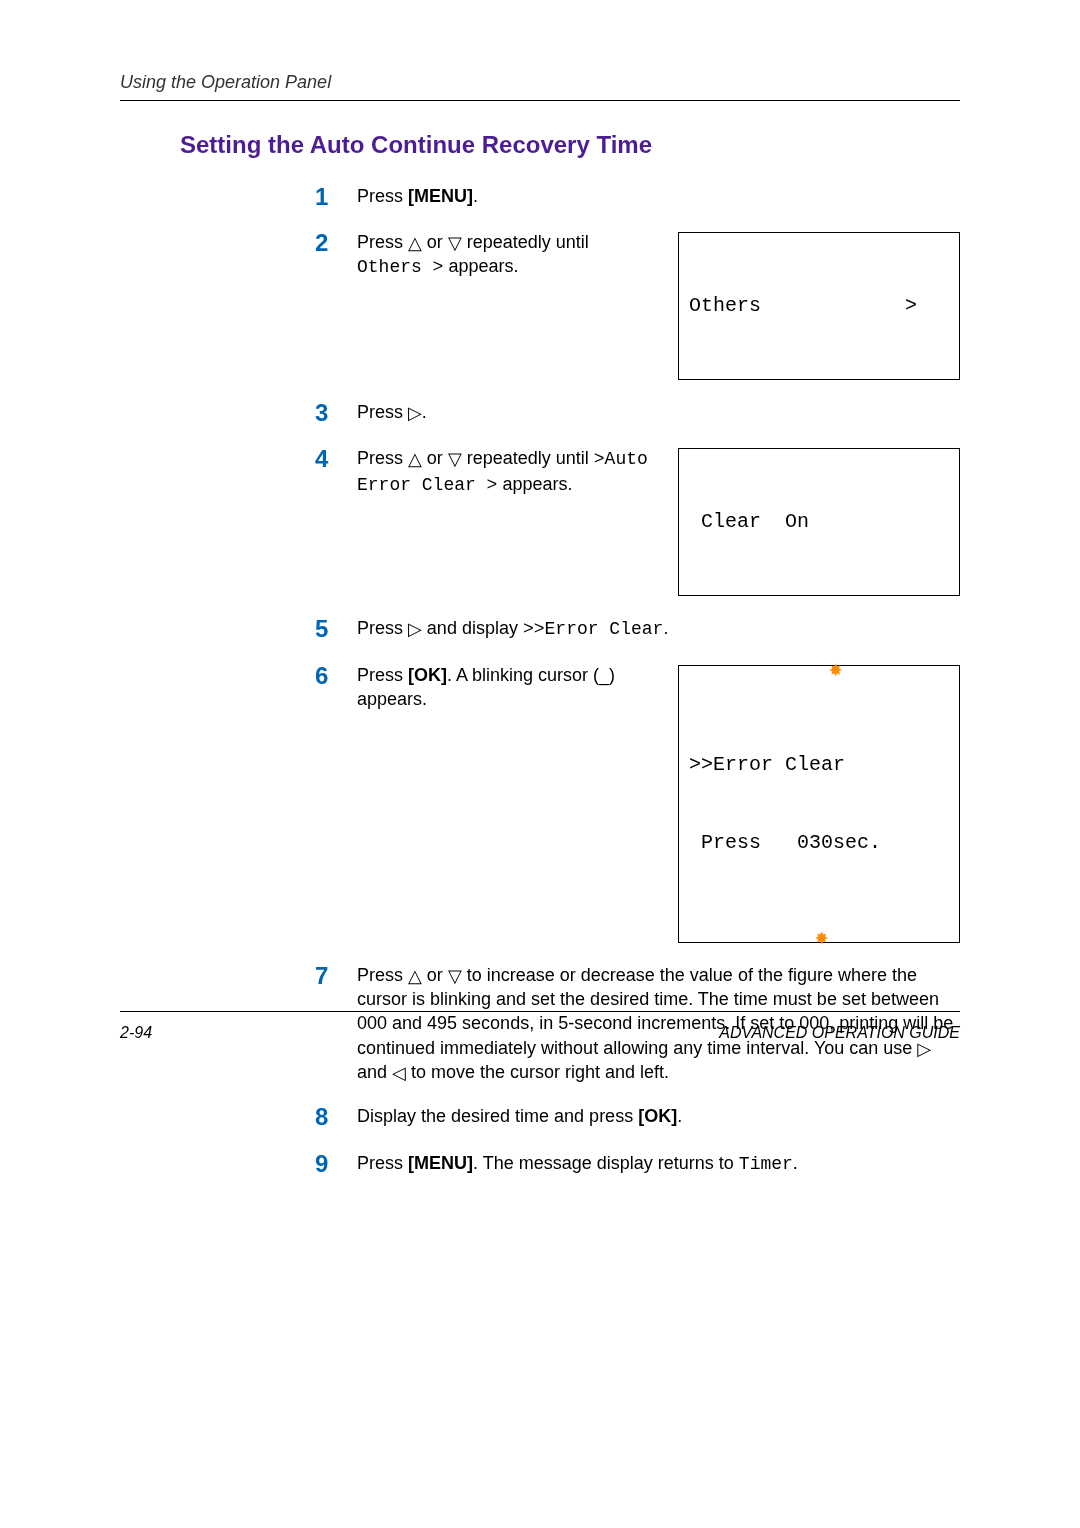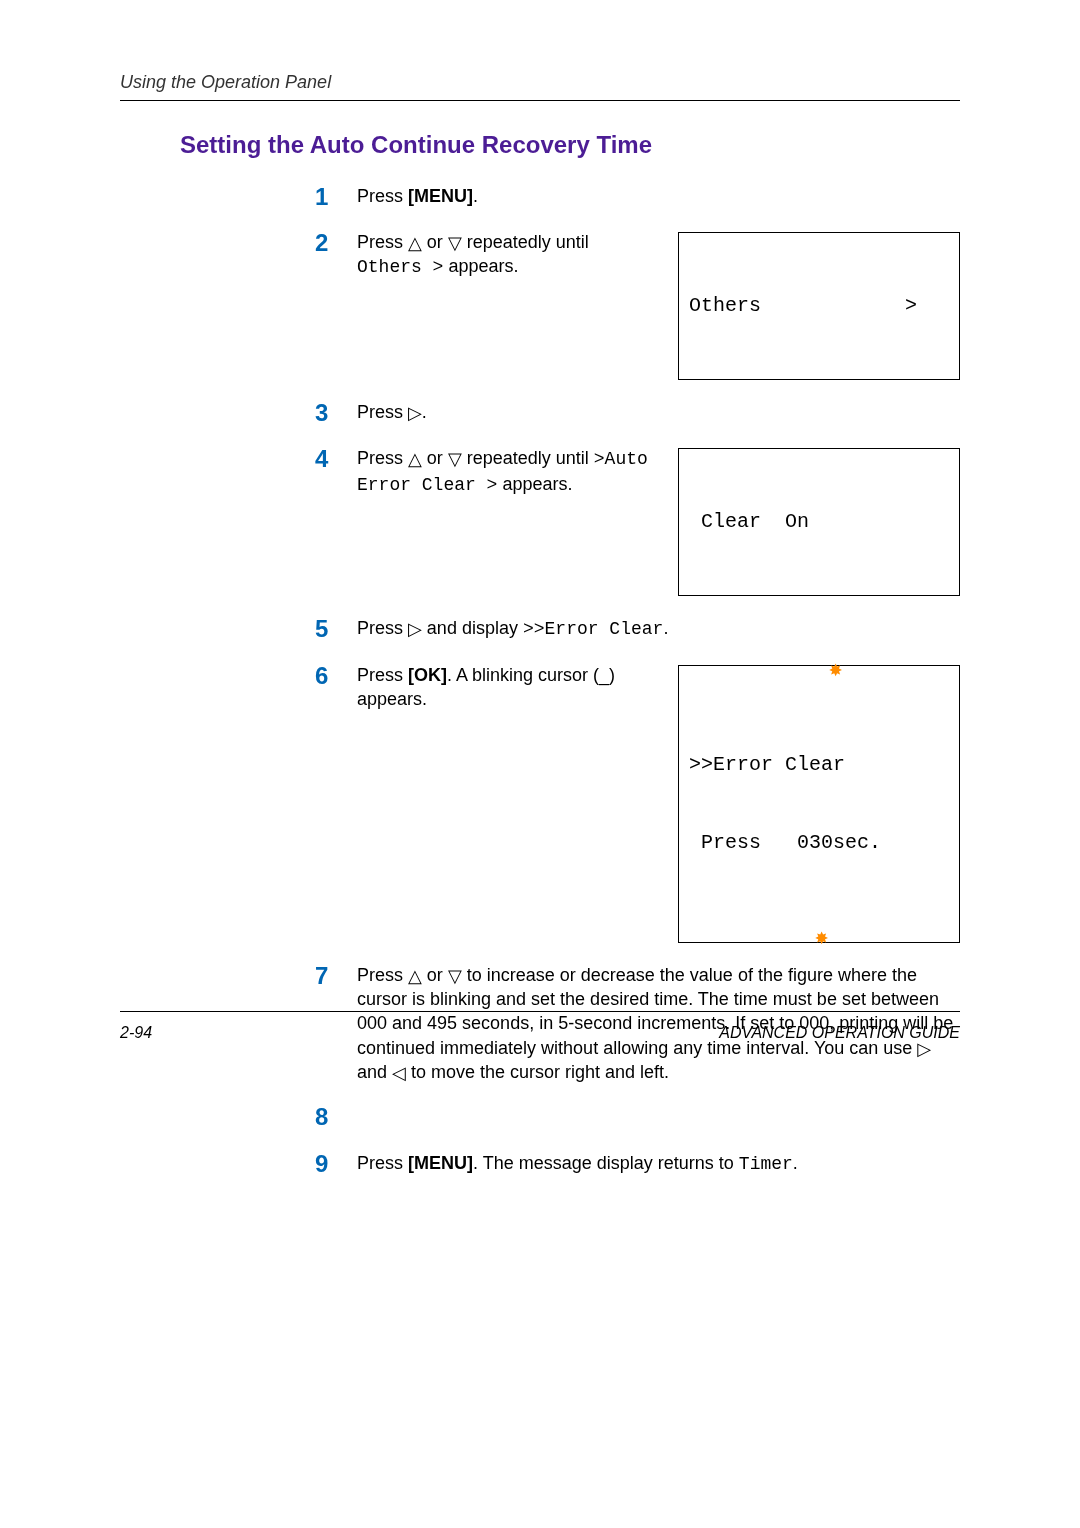--- a/index.html
+++ b/index.html
@@ -211,20 +211,25 @@
       <div class="step-num">7</div>
       <div class="step-body">
         <div class="step-text">
           <span>Press </span><span class="tri">△</span><span> or </span><span class="tri">▽</span><span> to increase or decrease the value of the figure where the cursor is blinking and set the desired time. The time must be set between 000 and 495 seconds, in 5-second increments. If set to 000, printing will be continued immediately without allowing any time interval. You can use </span><span class="tri">▷</span><span> and </span><span class="tri">◁</span><span> to move the cursor right and left.</span>
         </div>
       </div>
     </div>
 
     <div class="step">
       <div class="step-num">8</div>
+      <div class="step-body">
+        <div class="step-text">
+          <span>Display the desired time and press </span><span class="bold">[OK]</span><span>.</span>
+        </div>
+      </div>
     </div>
 
     <div class="step">
       <div class="step-num">9</div>
       <div class="step-body">
         <div class="step-text">
           <span>Press </span><span class="bold">[MENU]</span><span>. The message display returns to </span><span class="mono">Timer</span><span>.</span>
         </div>
       </div>
     </div>

